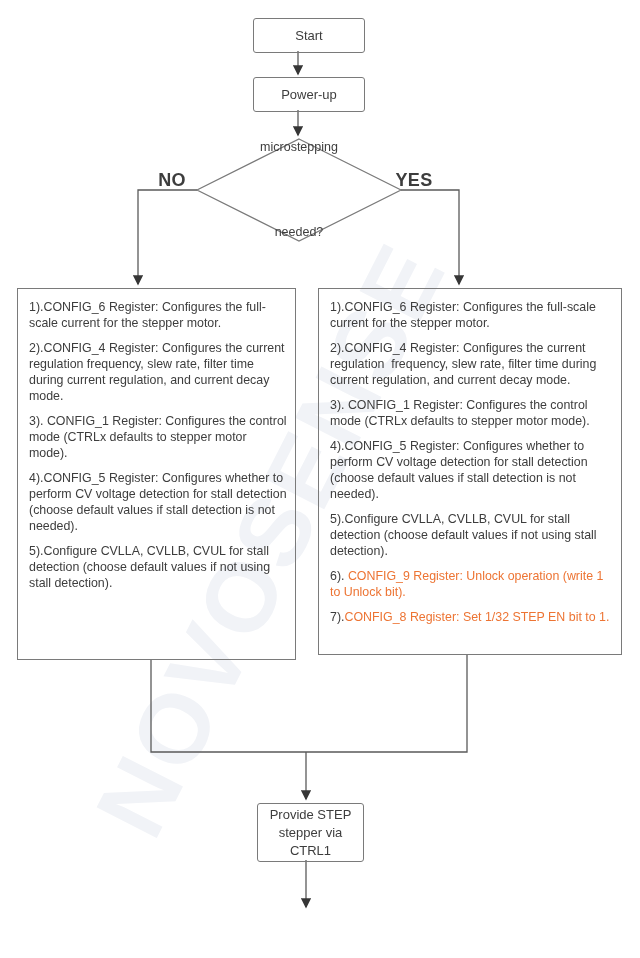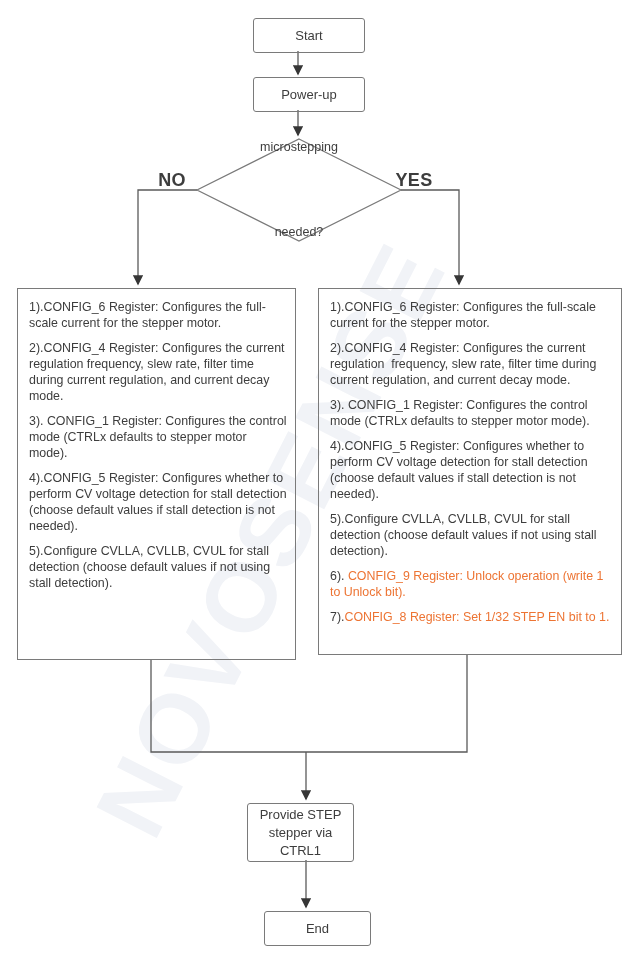--- a/index.html
+++ b/index.html
@@ -35,21 +35,21 @@
   
   .node{
     position:absolute;z-index:2;
     border:1.2px solid var(--border-gray,#7A7A7A);
     border-radius:3px;background:transparent;
     display:flex;align-items:center;justify-content:center;
     text-align:center;font-size:13px;line-height:18px;margin-left:11px;
   }
   .node-start{left:242px;top:18px;width:110px;height:33px;}
   .node-powerup{left:242px;top:77px;width:110px;height:33px;}
-  .node-provide{left:236px;top:803px;width:105px;height:57px;}
+  .node-provide{left:246px;top:803px;width:105px;height:57px;}
   .node-end{left:253px;top:911px;width:105px;height:33px;}
   .node .stack{display:flex;flex-direction:column;}
   
   .decision-text{
     position:absolute;left:197px;top:139px;width:204px;height:102px;z-index:2;
     display:flex;flex-direction:column;align-items:center;justify-content:space-between;
     font-size:12.5px;line-height:17px;text-align:center;
   }
   .branch-label{
     position:absolute;z-index:2;width:44px;text-align:center;
@@ -129,17 +129,14 @@
   </div>
 
   <div class="node node-provide">
     <span class="stack">
       <span>Provide STEP</span>
       <span>stepper via</span>
       <span>CTRL1</span>
     </span>
   </div>
 
-  <div class="node node-end">
-    <span>End</span>
-  </div>
 
 </div>
 
 </body></html>

